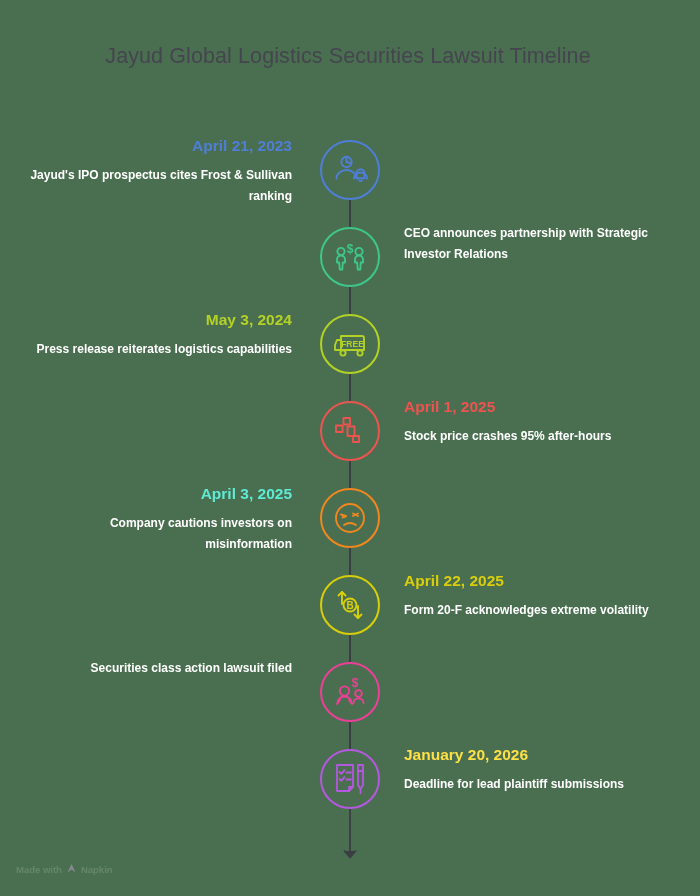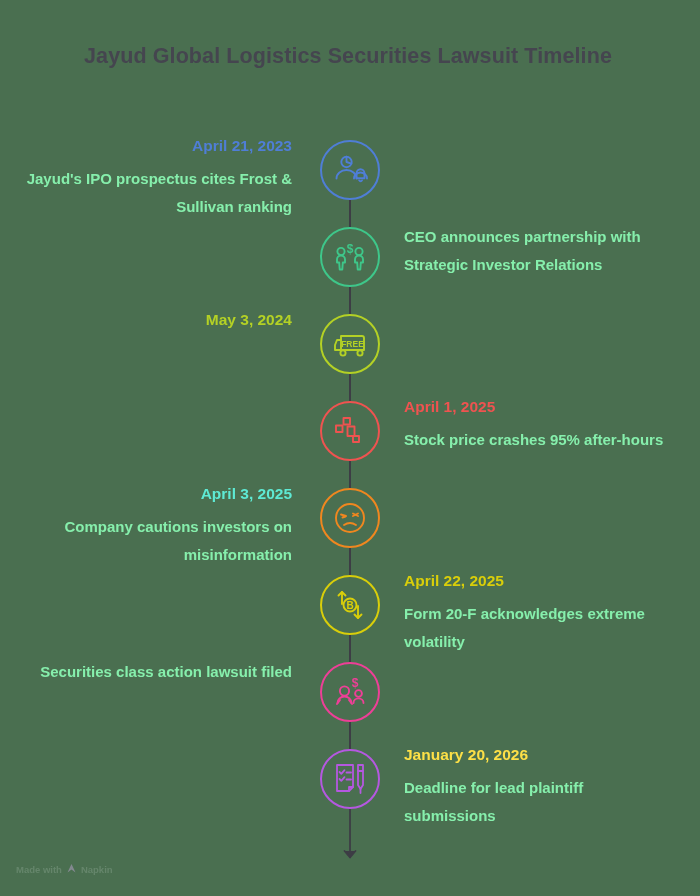--- a/index.html
+++ b/index.html
@@ -19,21 +19,21 @@
     width: 700px;
     height: 896px;
   }
   .page-title {
     position: absolute;
     top: 44px;
     left: 0;
     width: 696px;
     text-align: center;
     font-size: 21.5px;
-    font-weight: bold;
+    font-weight: normal;
     color: #45454f;
     letter-spacing: 0.1px;
   }
 
   
   .timeline {
     position: absolute;
     top: 140px;
     left: 0;
     width: 700px;
@@ -85,24 +85,24 @@
     left: 404px;
     text-align: left;
   }
   .date {
     font-size: 15.5px;
     font-weight: bold;
     line-height: 20px;
     margin-bottom: 9px;
   }
   .desc {
-    font-size: 15px;
+    font-size: 12px;
     font-weight: bold;
-    line-height: 28px;
-    color: #86efac;
+    line-height: 21px;
+    color: #ffffff;
   }
 
   .footer {
     position: absolute;
     left: 16px;
     bottom: 20px;
     display: flex;
     align-items: center;
     gap: 4px;
     font-size: 9.5px;
@@ -168,20 +168,21 @@
             <path d="M9 10 h21 a2 2 0 0 1 2 2 v12 h-23 z"></path>
             <path d="M9 14 h-4 l-2 5 v5 h6"></path>
             <circle cx="11" cy="27" r="2.6"></circle>
             <circle cx="28" cy="27" r="2.6"></circle>
             <text x="20.5" y="21" font-family="Liberation Sans, sans-serif" font-size="8.5" font-weight="bold" fill="#b4d125" stroke="none" text-anchor="middle">FREE</text>
           </svg>
         </span>
       </div>
       <div class="txt left">
         <div class="date" style="color:#b4d125">May 3, 2024</div>
+        <div class="desc">Press release reiterates logistics capabilities</div>
       </div>
     </div>
 
     <div class="row">
       <div class="connector"></div>
       <div class="node" style="border-color:#ef5350">
         <span>
           <svg width="34" height="34" viewBox="0 0 34 34" fill="none" stroke="#ef5350" stroke-width="1.9" stroke-linejoin="round">
             <rect x="10.5" y="4" width="6.5" height="6.5"></rect>
             <rect x="3" y="11.5" width="6.5" height="6.5"></rect>

